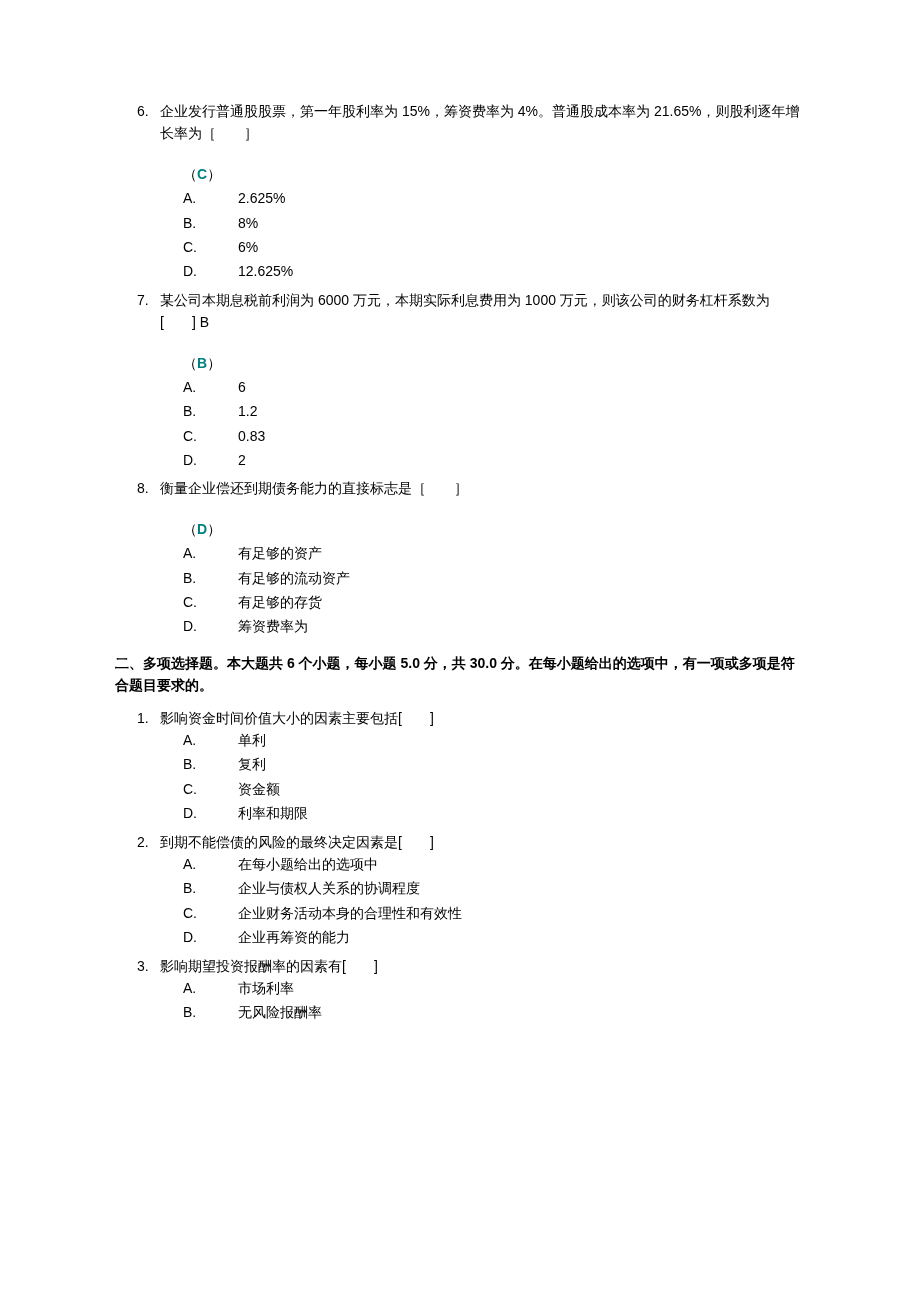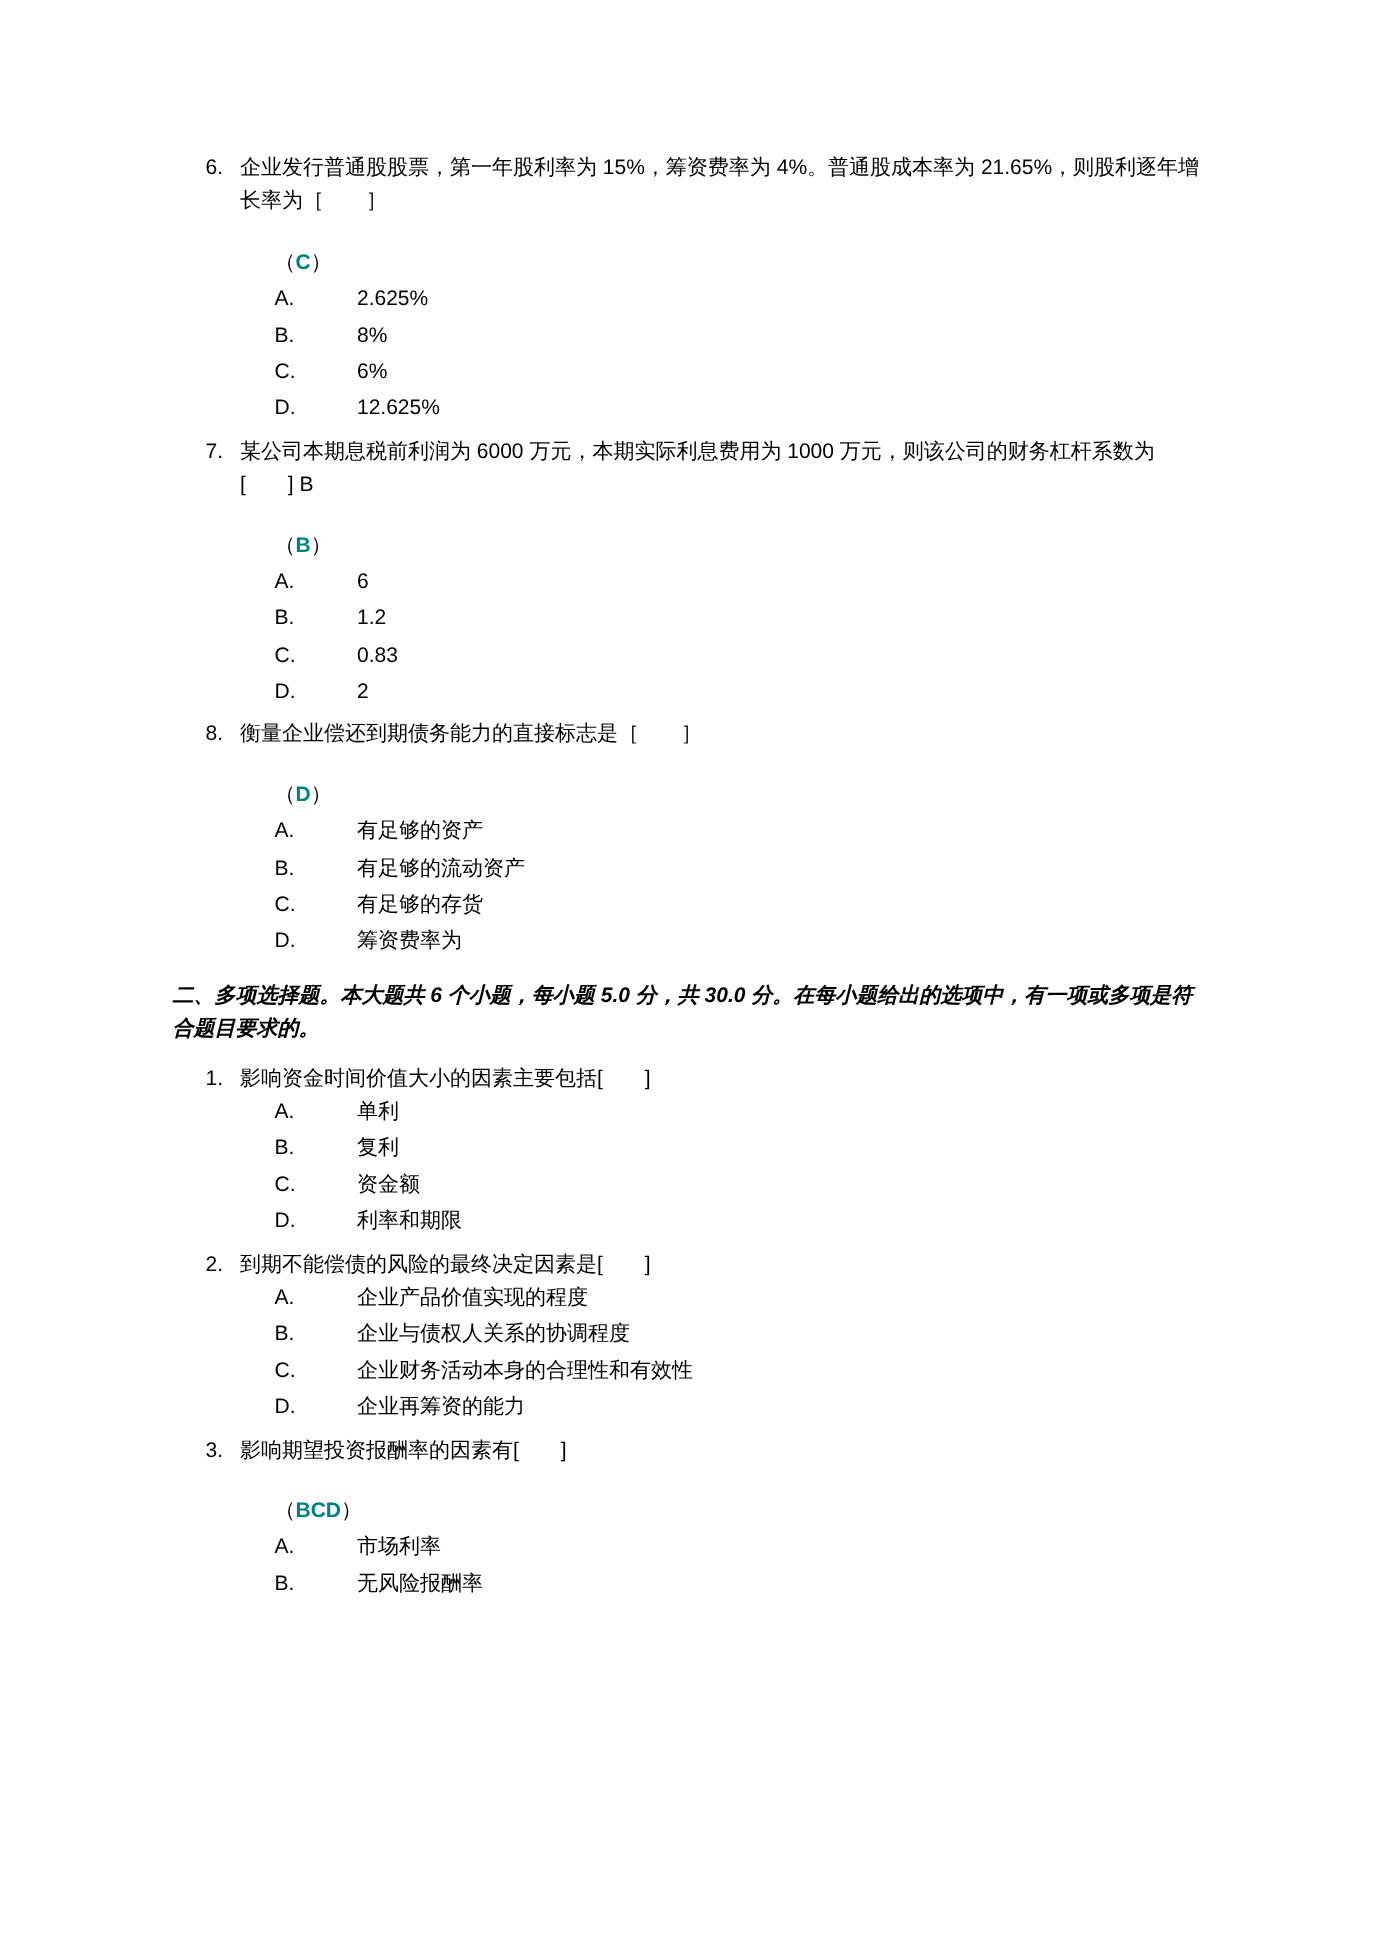--- a/index.html
+++ b/index.html
@@ -53,21 +53,20 @@
       width: 55px;
       flex-shrink: 0;
     }
     .option-text {
       flex: 1;
     }
     .section-header {
       margin-top: 14px;
       margin-bottom: 10px;
       font-weight: bold;
-      font-style: italic;
     }
     .section-header .num {
       font-weight: bold;
     }
   </style>
 </head>
 <body>
 
 <div class="question-block">
   <div class="question-header">
@@ -177,21 +176,21 @@
 </div>
 
 <div class="question-block">
   <div class="question-header">
     <div class="question-num">2.</div>
     <div class="question-text">到期不能偿债的风险的最终决定因素是[　　]</div>
   </div>
   <div class="options">
     <div class="option-row">
         <div class="option-letter">A.</div>
-        <div class="option-text">企业产品价值实现的程度</div>
+        <div class="option-text">在每小题给出的选项中</div>
       </div>
     <div class="option-row">
         <div class="option-letter">B.</div>
         <div class="option-text">企业与债权人关系的协调程度</div>
       </div>
     <div class="option-row">
         <div class="option-letter">C.</div>
         <div class="option-text">企业财务活动本身的合理性和有效性</div>
       </div>
     <div class="option-row">
@@ -199,21 +198,20 @@
         <div class="option-text">企业再筹资的能力</div>
       </div>
   </div>
 </div>
 
 <div class="question-block">
   <div class="question-header">
     <div class="question-num">3.</div>
     <div class="question-text">影响期望投资报酬率的因素有[　　]</div>
   </div>
-  <div class="answer-line">（<span class="answer-key">BCD</span>）</div>
   <div class="options">
     <div class="option-row">
         <div class="option-letter">A.</div>
         <div class="option-text">市场利率</div>
       </div>
     <div class="option-row">
         <div class="option-letter">B.</div>
         <div class="option-text">无风险报酬率</div>
       </div>
   </div>

